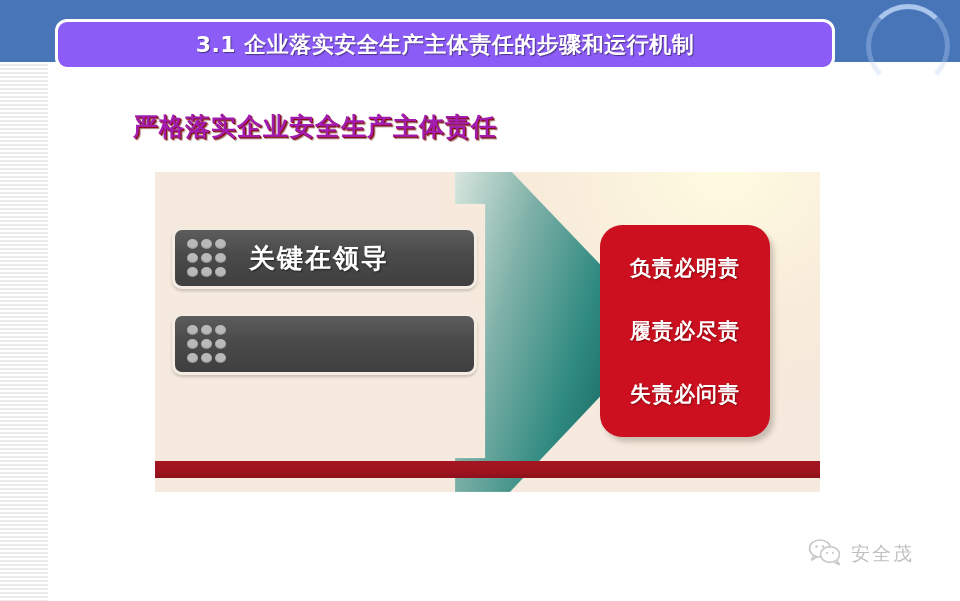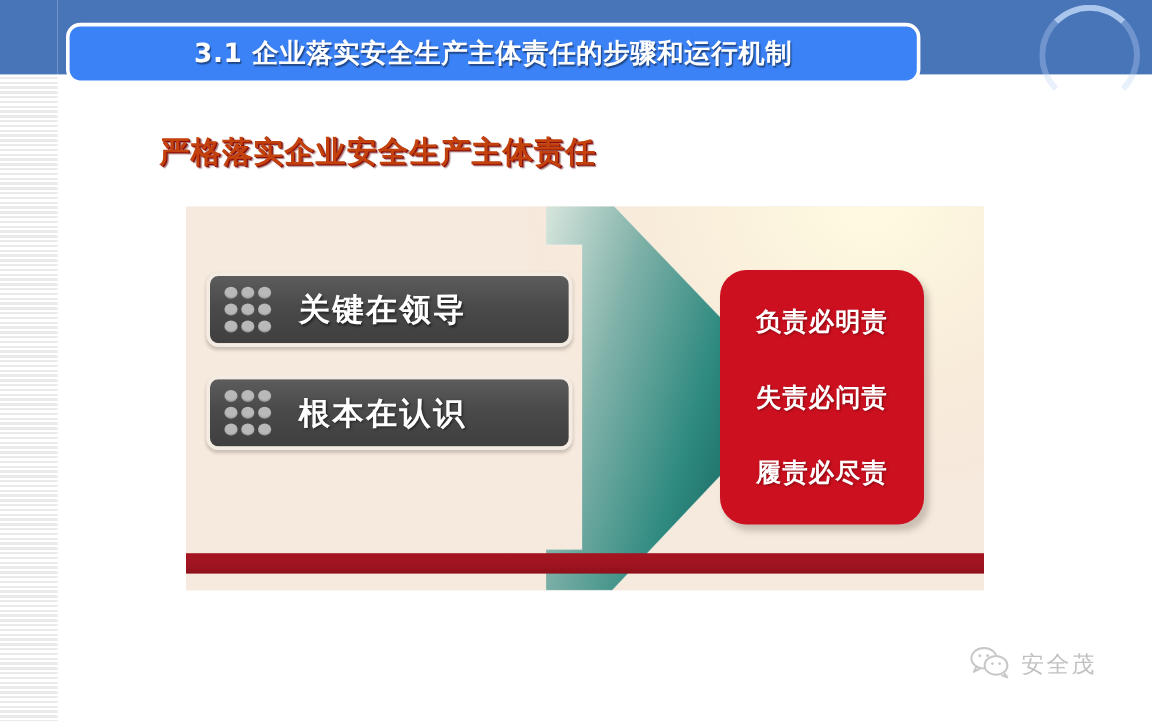--- a/index.html
+++ b/index.html
@@ -71,23 +71,23 @@
     border-left-color: rgba(190, 213, 245, 0.35);
     border-right-color: rgba(190, 213, 245, 0.35);
     box-sizing: border-box;
   }
 
   
   .title-bar {
     position: absolute;
     left: 55px;
     top: 19px;
-    width: 712px;
+    width: 780px;
     height: 51px;
-    background: #3b82f6;
+    background: #8b5cf6;
     border: 3px solid #ffffff;
     border-radius: 12px;
     box-sizing: border-box;
     display: flex;
     align-items: center;
     justify-content: center;
   }
   .title-text {
     color: #ffffff;
     font-size: 22px;
@@ -97,21 +97,21 @@
     white-space: nowrap;
   }
 
   
   .red-heading {
     position: absolute;
     left: 133px;
     top: 110px;
     font-size: 25px;
     font-weight: bold;
-    color: #c2410c;
+    color: #a21caf;
     letter-spacing: 1px;
     white-space: nowrap;
     text-shadow:
       1px 1px 0 #8b0c0c,
       2px 2px 1px rgba(90,10,10,0.55);
   }
 
   
   .figure {
     position: absolute;
@@ -304,30 +304,29 @@
           <i></i>
             <i></i>
             <i></i>
             <i></i>
             <i></i>
             <i></i>
             <i></i>
             <i></i>
             <i></i>
         </div>
-        <span class="box-label">根本在认识</span>
       </div>
 
 
     </div>
 
     <div class="red-panel">
       <span class="red-line">负责必明责</span>
+      <span class="red-line">履责必尽责</span>
       <span class="red-line">失责必问责</span>
-      <span class="red-line">履责必尽责</span>
     </div>
 
     <div class="fig-red-bar"></div>
   </div>
 
   <div class="watermark">
     <span>
       <svg width="34" height="28" viewBox="0 0 34 28" xmlns="http://www.w3.org/2000/svg">
         <ellipse cx="12" cy="10.5" rx="10.5" ry="8.5" fill="none" stroke="#9a9aa0" stroke-width="1.6"></ellipse>
         <path d="M6 17 L3.5 22 L9 19" fill="none" stroke="#9a9aa0" stroke-width="1.6" stroke-linejoin="round"></path>

